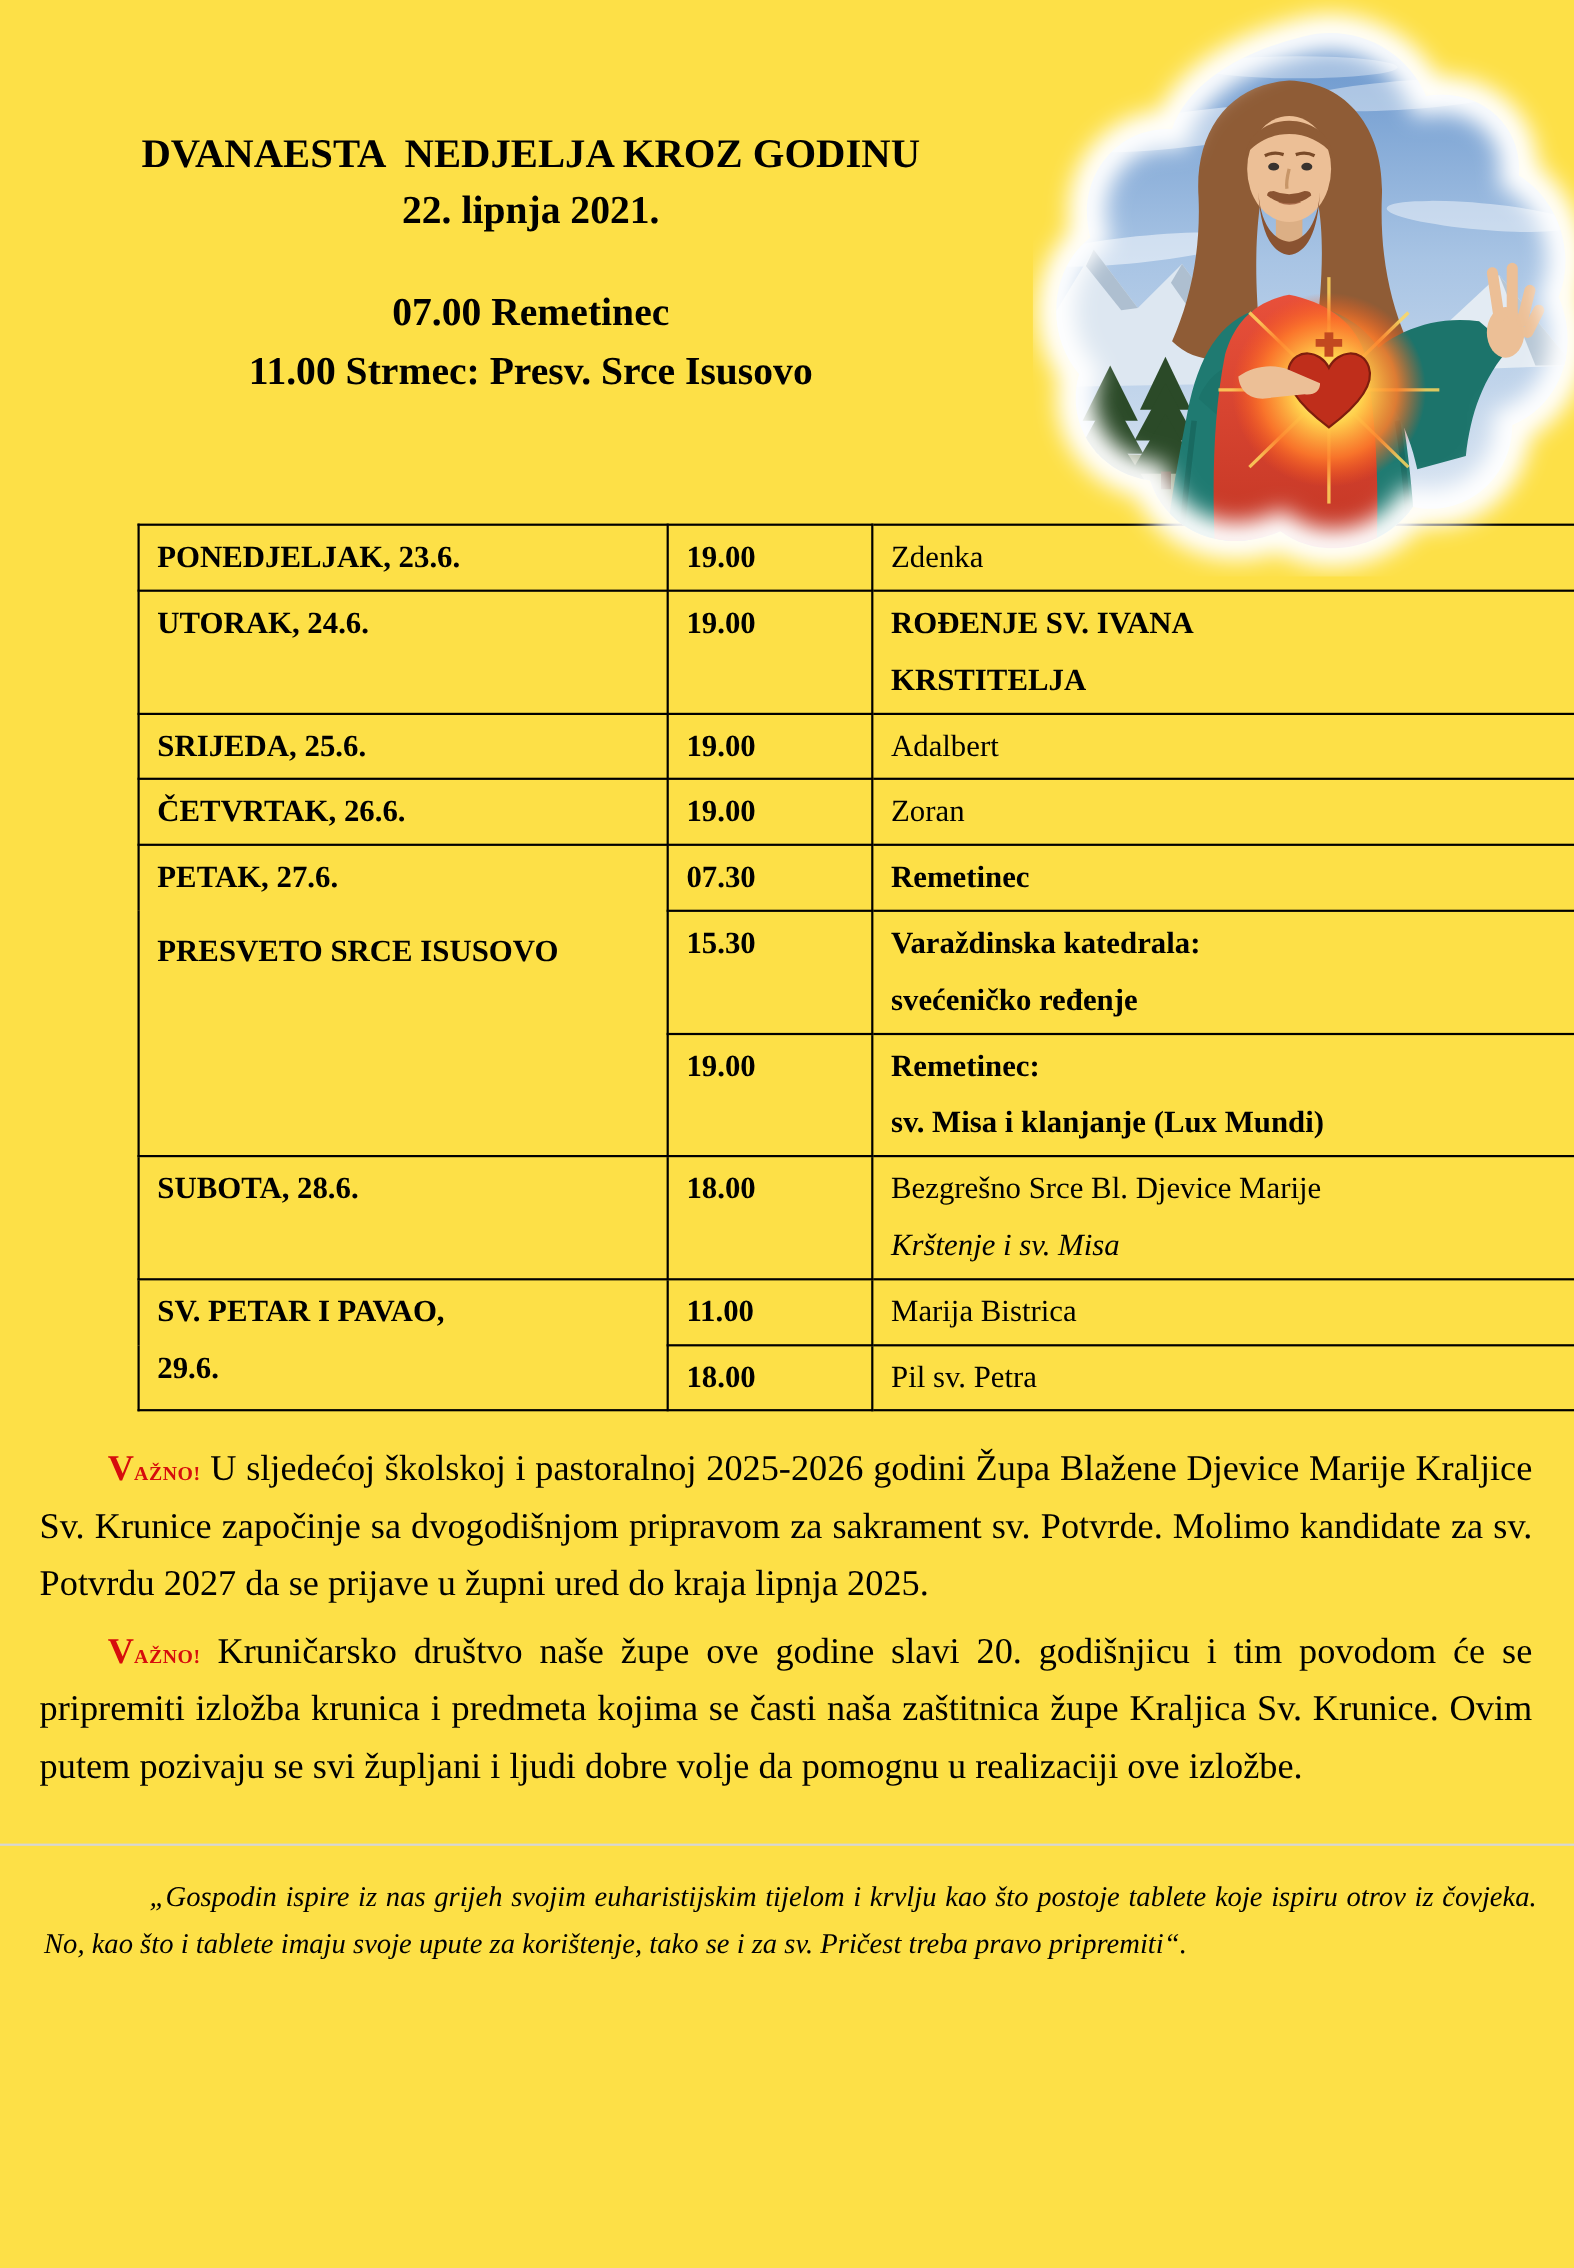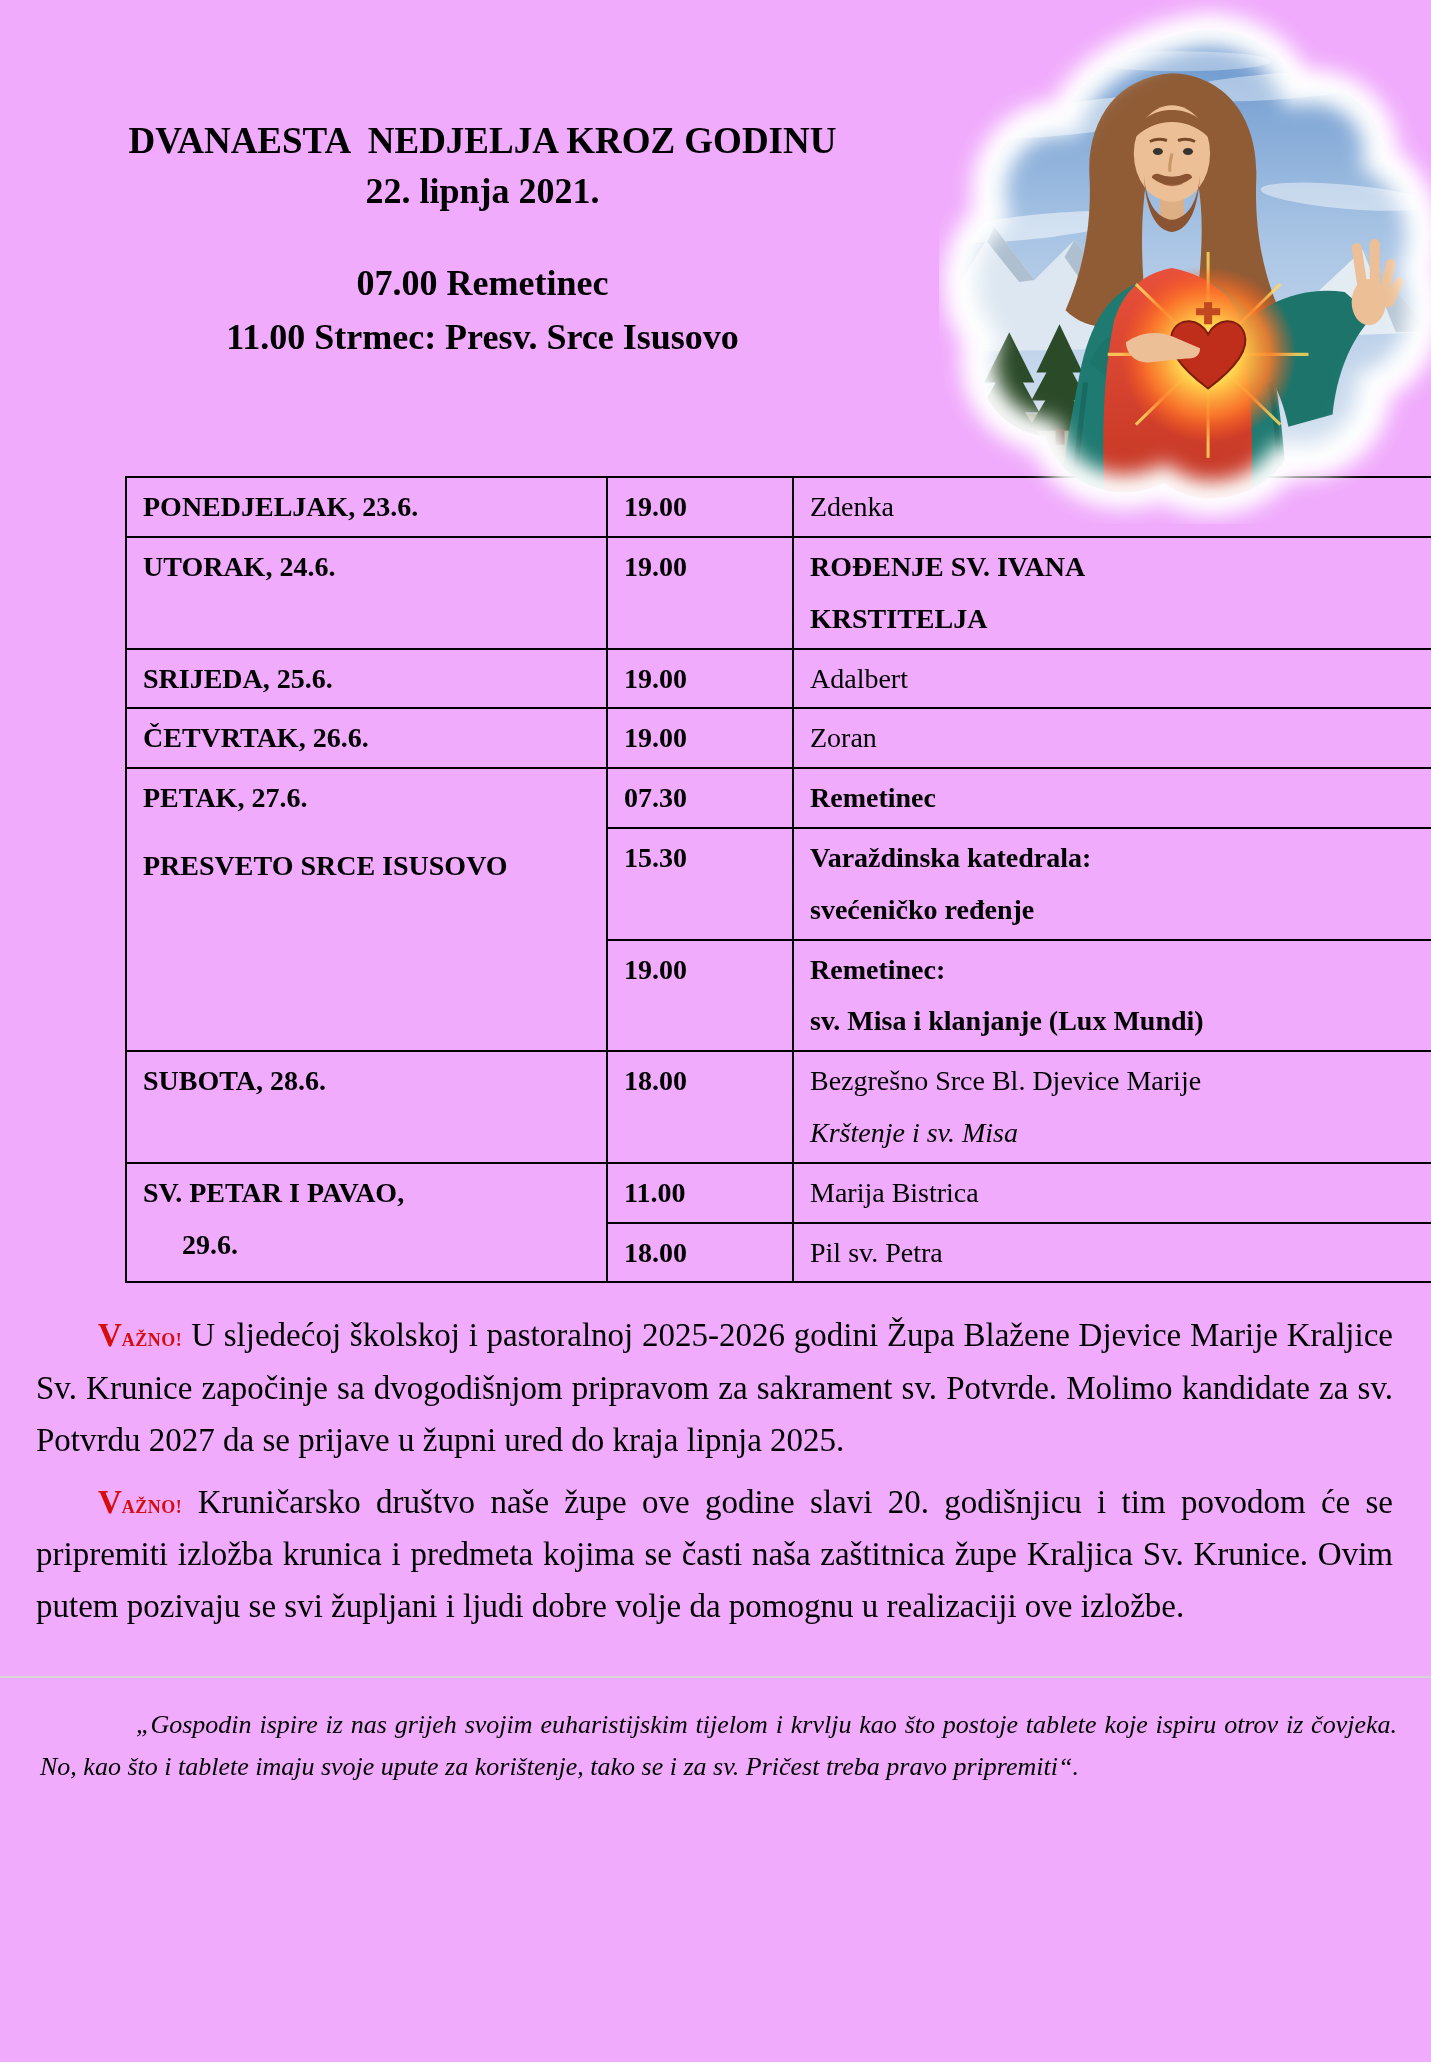--- a/index.html
+++ b/index.html
@@ -1,21 +1,21 @@
 <!DOCTYPE html>
 <html lang="hr"><head>
 <meta charset="utf-8">
 <style>
   html,body{margin:0;padding:0;background:#ffffff;}
   .page{
     position:relative;
     width:1431px;
     height:2062px;
     margin:0 auto;
-    background:#f0abfc;
+    background:#fde047;
     overflow:hidden;
     font-family:"Liberation Serif", serif;
     color:#000000;
   }
   
   .hero{
     position:absolute;
     top:0;
     right:0;
     width:492px;
@@ -57,21 +57,21 @@
     font-size:28px;
     line-height:1.85;
     padding:3px 28px 3px 16px;
   }
   td.col-day{width:435px;}
   td.col-time{width:140px;}
   td.col-desc{width:660px;}
   .bold{font-weight:bold;}
   .italic{font-style:italic;}
   .day-part2{display:block;margin-top:16px;}
-  .day-part2.tight{margin-top:0;margin-left:39px;}
+  .day-part2.tight{margin-top:0;}
   .desc-line{display:block;}
   
   .notice{
     margin:26px 38px 0 36px;
     font-size:33px;
     line-height:1.58;
     text-align:justify;
     text-indent:62px;
   }
   .notice + .notice{margin-top:10px;}

